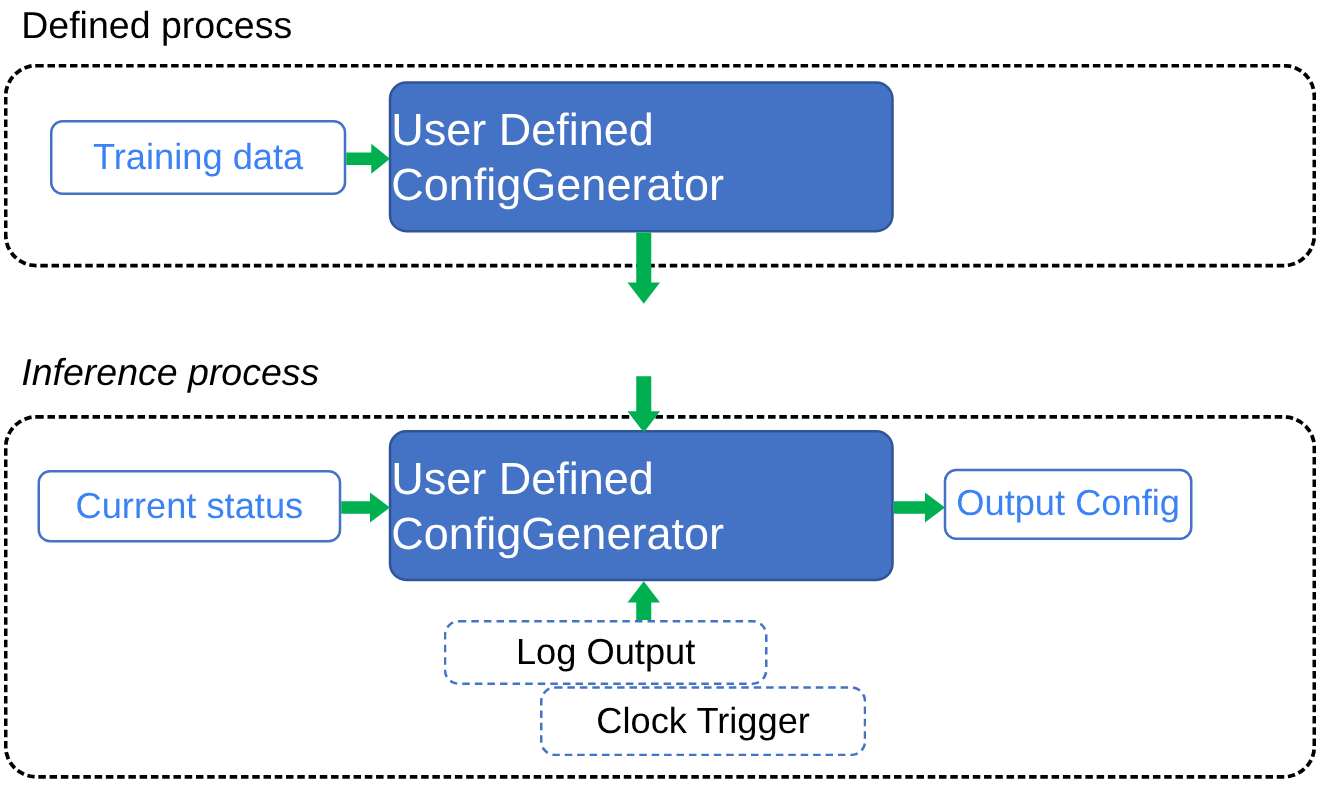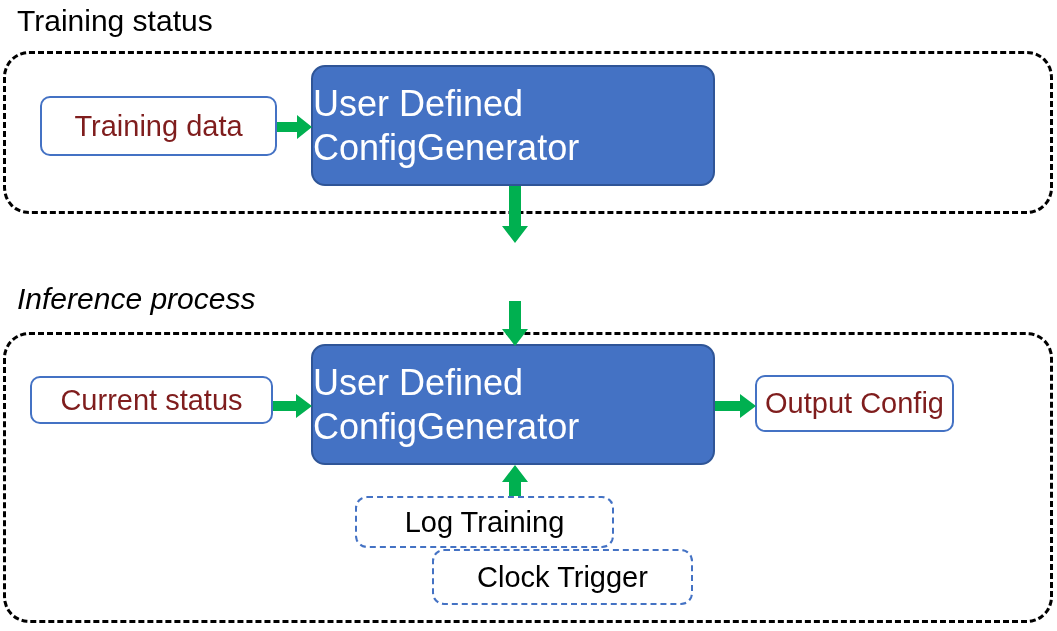--- a/index.html
+++ b/index.html
@@ -50,30 +50,30 @@
   
   .box {
     position: absolute;
     box-sizing: border-box;
     display: flex;
     align-items: center;
     justify-content: center;
     background: #ffffff;
     border: 2px solid #4472C4;
     border-radius: 10px;
-    color: #7f1d1d;
+    color: #3b82f6;
     font-size: 29px;
     line-height: 1.12;
     font-family: "Liberation Sans", sans-serif;
     white-space: nowrap;
   }
 
   #box-training-data  { left: 40px;  top: 96px;  width: 237px; height: 60px; }
   #box-checkpoint     { left: 394px; top: 242px; width: 239px; height: 59px; }
-  #box-current-status { left: 30px;  top: 376px; width: 243px; height: 48px; }
+  #box-current-status { left: 30px;  top: 376px; width: 243px; height: 58px; }
   #box-output-config  { left: 755px; top: 375px; width: 199px; height: 57px; }
 
   
   .box-filled {
     position: absolute;
     box-sizing: border-box;
     display: flex;
     flex-direction: column;
     align-items: flex-start;
     justify-content: center;
@@ -119,21 +119,21 @@
   #arrow-checkpoint-to-generator    { left: 500px; top: 301px; }
   #arrow-status-to-generator        { left: 273px; top: 391px; }
   #arrow-generator-to-output        { left: 715px; top: 391px; }
   #arrow-trigger-to-generator       { left: 500px; top: 465px; }
 </style>
 </head>
 <body>
 
 <div id="canvas">
 
-  <div class="section-title" id="title-training">Training status</div>
+  <div class="section-title" id="title-training">Defined process</div>
 
   <div class="process-container" id="container-training"></div>
 
   <div class="box" id="box-training-data">
     <span>Training data</span>
   </div>
 
   <div class="box-filled" id="box-generator-training">
     <span>User Defined</span>
     <span>ConfigGenerator</span>
@@ -151,21 +151,21 @@
   <div class="box-filled" id="box-generator-inference">
     <span>User Defined</span>
     <span>ConfigGenerator</span>
   </div>
 
   <div class="box" id="box-output-config">
     <span>Output Config</span>
   </div>
 
   <div class="box-dashed" id="box-log-trigger">
-    <span>Log Training</span>
+    <span>Log Output</span>
   </div>
 
   <div class="box-dashed" id="box-clock-trigger">
     <span>Clock Trigger</span>
   </div>
 
   <div class="arrow" id="arrow-training-data-to-generator">
     <svg width="36" height="30" viewBox="0 0 36 30">
       <path d="M0,10 L20,10 L20,3 L35,15 L20,27 L20,20 L0,20 Z" fill="#00B050"></path>
     </svg>

